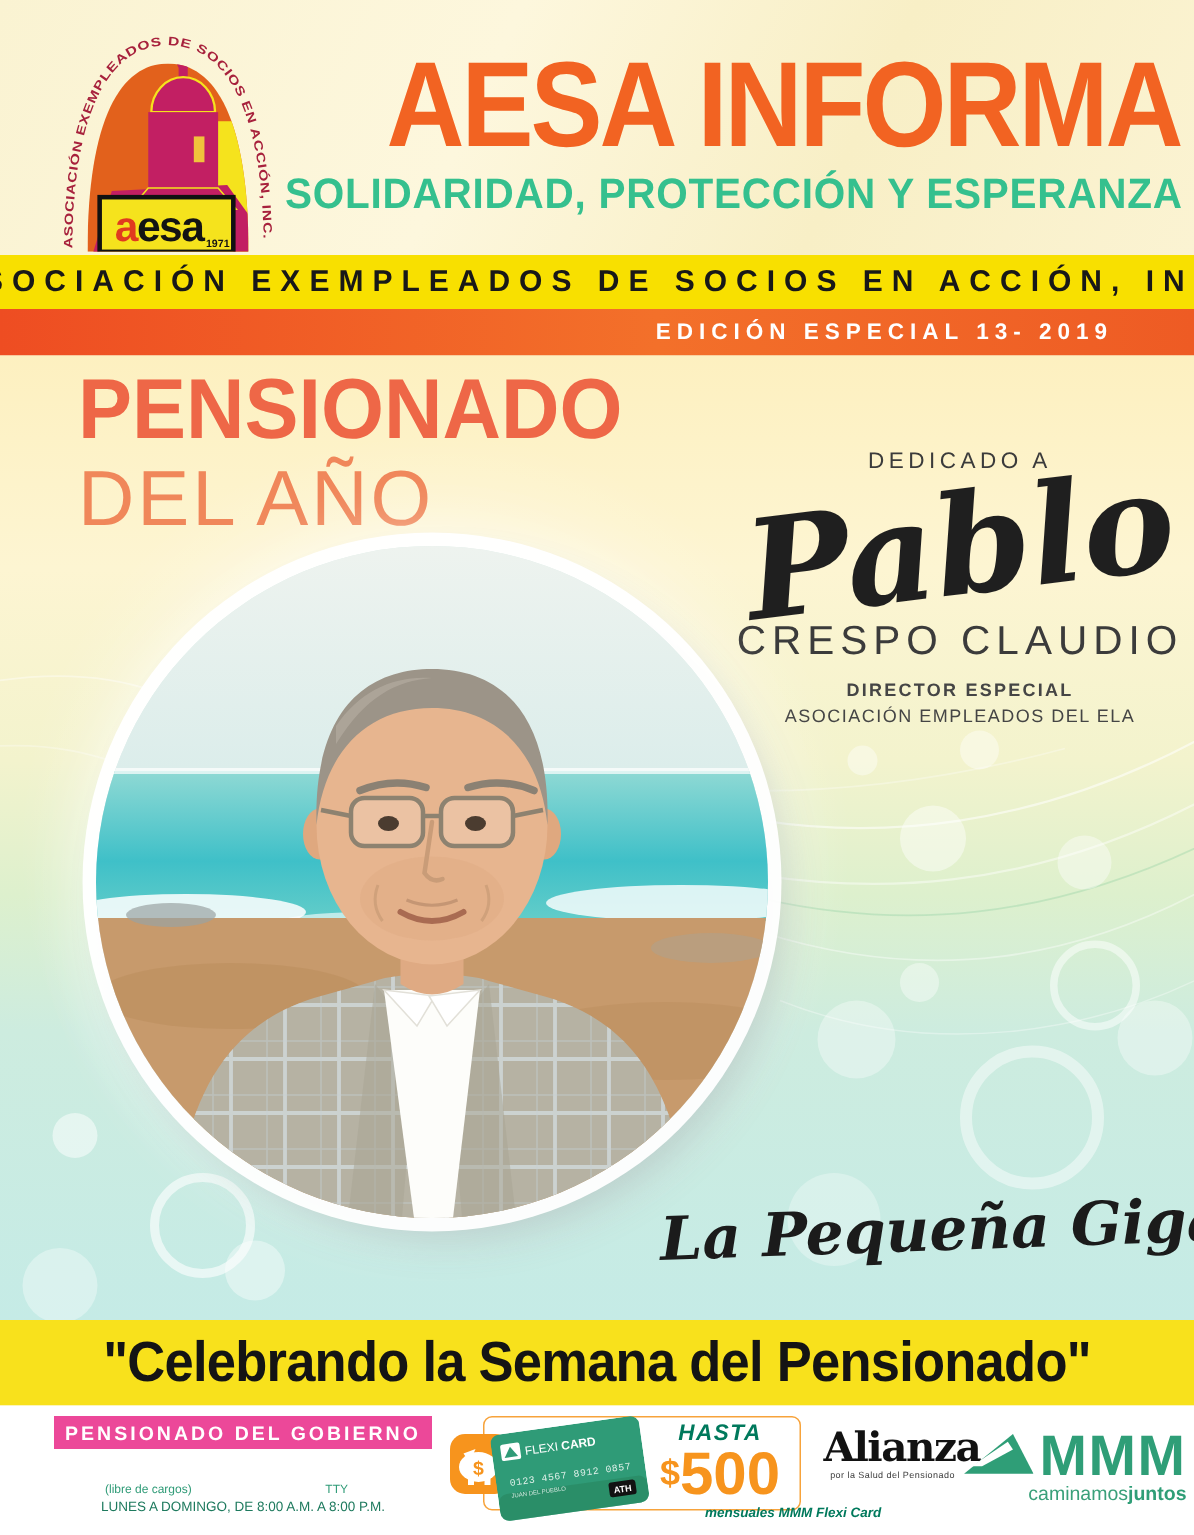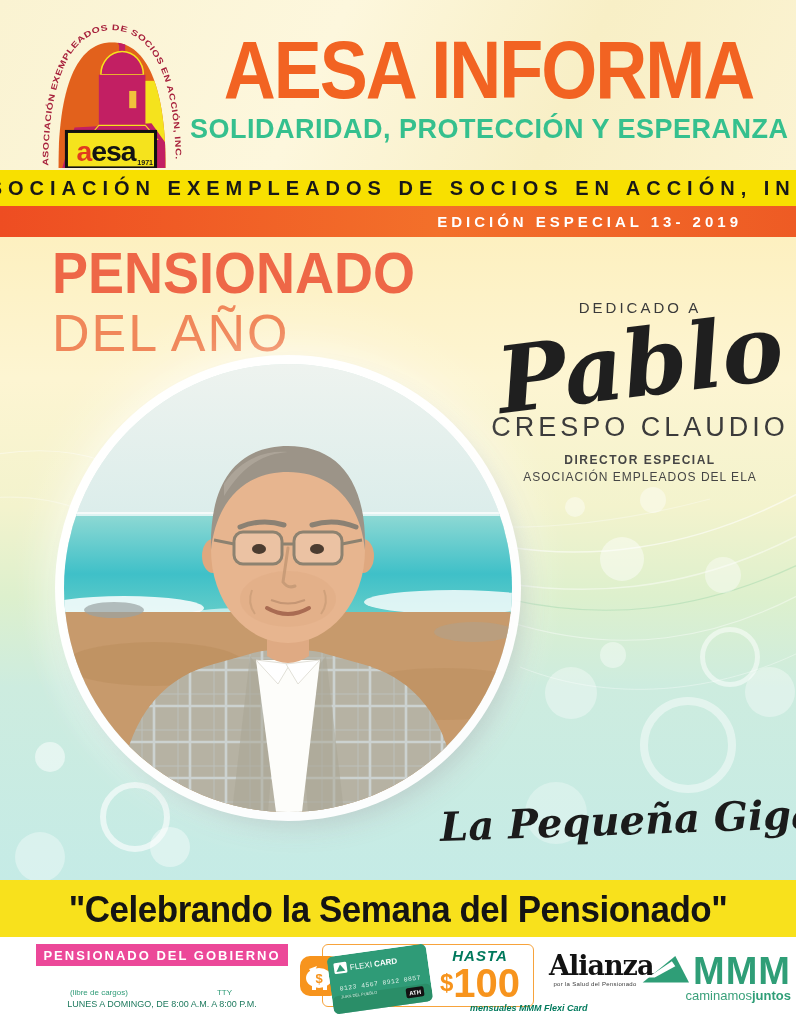--- a/index.html
+++ b/index.html
@@ -6,21 +6,21 @@
   *{box-sizing:border-box;}
   .page{
     position:relative;width:796px;height:1023px;margin:0 auto;
     background:#f9f2cf;overflow:hidden;
     font-family:"Liberation Sans", sans-serif;
   }
   
   .masthead{position:absolute;left:0;top:0;width:796px;height:170px;
     background:linear-gradient(115deg,#faf3d2 0%,#fdf7dd 40%,#f8efc6 70%,#fbf3d2 100%);}
   .logo{position:absolute;left:36px;top:14px;width:152px;height:162px;}
-  .title-block{position:absolute;left:190px;right:9px;top:30px;text-align:center;}
+  .title-block{position:absolute;left:190px;right:9px;top:30px;text-align:right;}
   .main-title{
     font-size:72px;font-weight:bold;letter-spacing:-2px;color:#f26322;
     transform:scaleY(1.12);transform-origin:top center;white-space:nowrap;line-height:1;
   }
   .sub-title{
     margin-top:14px;font-size:27px;font-weight:bold;color:#35c08e;
     letter-spacing:0.5px;transform:scaleY(1.05);white-space:nowrap;line-height:1;
   }
   .org-bar{position:absolute;left:0;top:170px;width:796px;height:36px;background:#f8e000;
     display:flex;align-items:center;justify-content:center;}
@@ -311,21 +311,21 @@
         </text>
         <text x="9" y="35" font-family="Liberation Mono, monospace" font-size="6.5" fill="#dff0e9" letter-spacing="0.4">0123 4567 8912 0857</text>
         <text x="9" y="43" font-family="Liberation Sans, sans-serif" font-size="4" fill="#cfe8df">JUAN DEL PUEBLO</text>
         <rect x="74" y="42" width="18" height="10" rx="2" fill="#121212"></rect>
         <text x="83" y="49.5" text-anchor="middle" font-family="Liberation Sans, sans-serif" font-size="6" font-weight="bold" fill="#ffffff">ATH</text>
       </svg>
     </div>
 
     <div class="promo-text">
       <div class="hasta">HASTA</div>
-      <div class="amount-row"><span class="cur">$</span><span>100</span></div>
+      <div class="amount-row"><span class="cur">$</span><span>500</span></div>
       <div class="amount-note">mensuales MMM Flexi Card</div>
     </div>
 
     <div class="alianza">
       <div class="alianza-name">Alianza</div>
       <div class="alianza-tag">por la Salud del Pensionado</div>
     </div>
 
     <div class="mmm">
       <div class="mmm-row">

